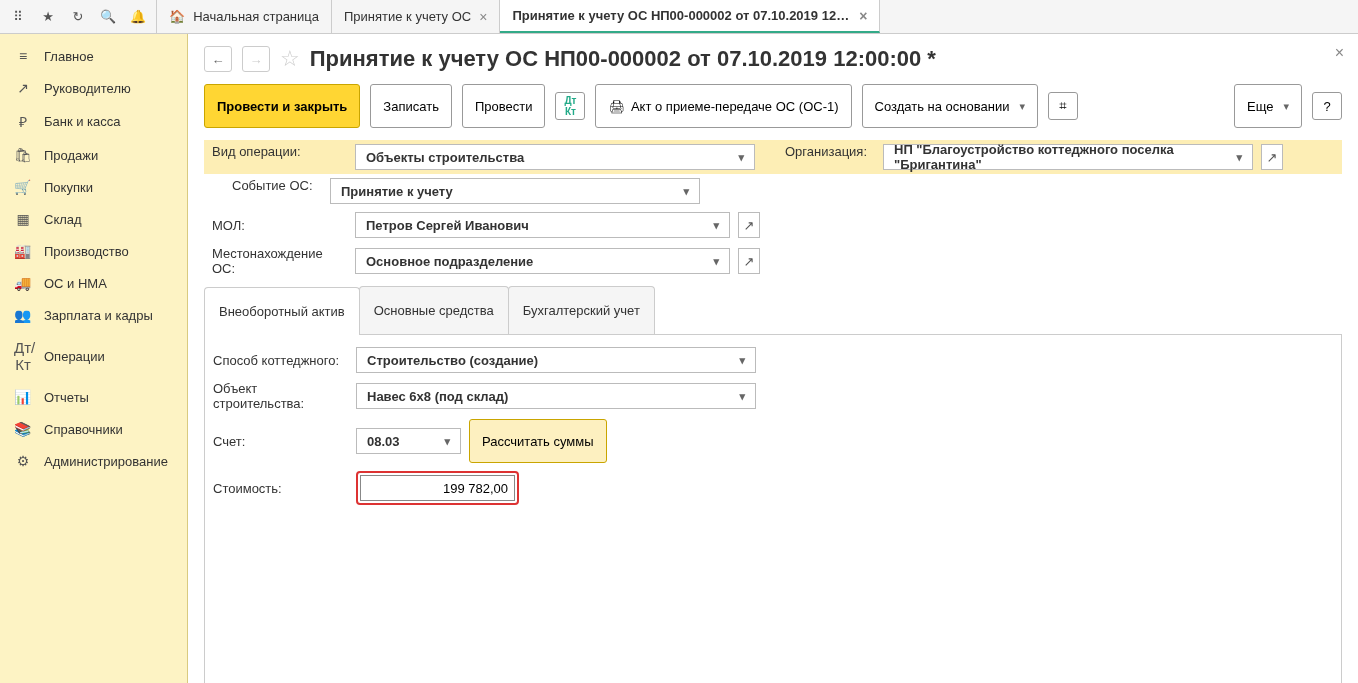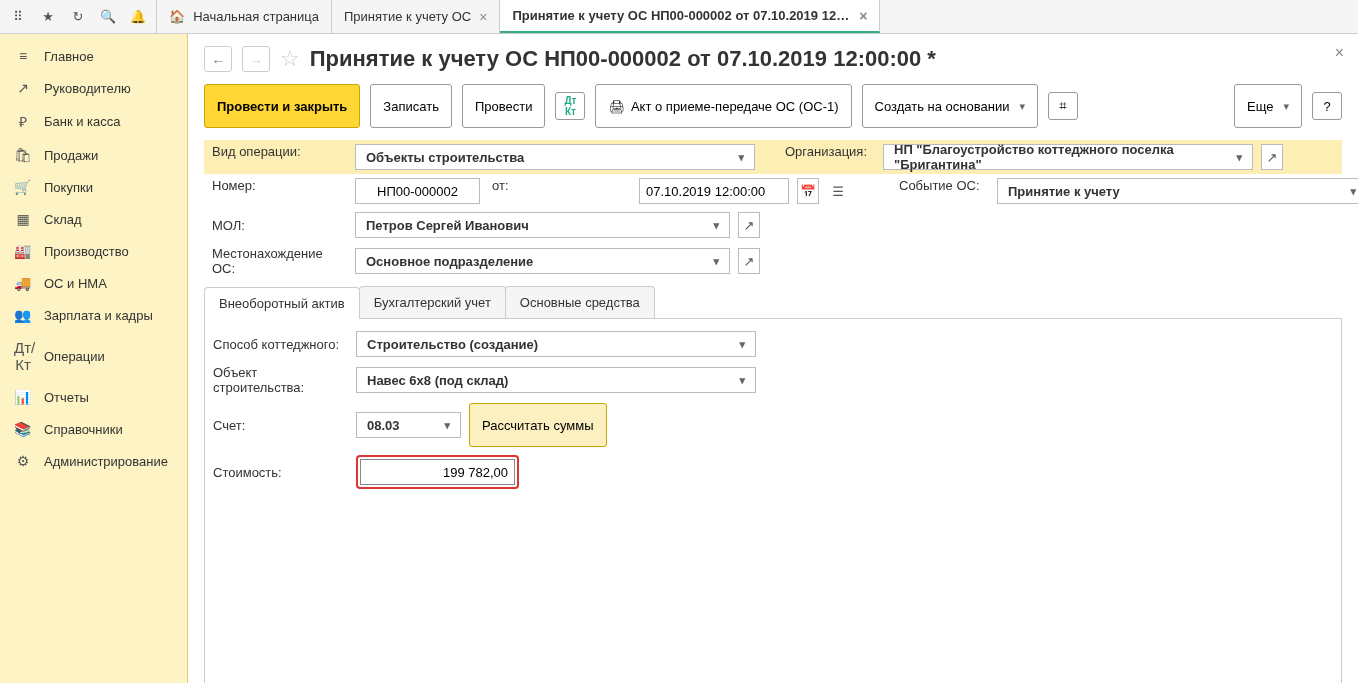--- a/index.html
+++ b/index.html
@@ -42,21 +42,21 @@
 .tiny-btn { width: 22px; height: 26px; border: 1px solid #bbb; background: #fff; display: inline-flex; align-items: center; justify-content: center; cursor: pointer; color: #555; }
 .red-box { border: 2px solid #d33; border-radius: 4px; padding: 2px; }
 
 .two-col { display: flex; gap: 30px; padding: 4px 8px;}
 .two-col.hl { background: #fdeeb5; }
 .col { display: flex; align-items: flex-start; gap: 8px; }
 .col .label { width: 135px;}
 .col .label.r { width: 90px;}
 
 .tabs2 { display: flex; border-bottom: 1px solid #ccc; margin-top: 6px; }
-.tab2 { padding: 8px 14px; border: 1px solid #ccc; border-bottom: none; background: #f5f5f5; cursor: pointer; margin-right: -1px; border-radius: 4px 4px 0 0; }
+.tab2 { padding: 16px 14px; border: 1px solid #ccc; border-bottom: none; background: #f5f5f5; cursor: pointer; margin-right: -1px; border-radius: 4px 4px 0 0; }
 .tab2.active { background: #fff; position: relative; top: 1px; }
 
 .tab-panel { border: 1px solid #ccc; border-top: none; padding: 8px 0 230px 0; }
 .btn.hl { background: #fdf0c0; border-color: #c9a500;}
 </style>
 </head>
 <body>
 
 <div class="topbar">
   <div class="topbar-icons">
@@ -177,28 +177,20 @@
           <span class="label r">Организация:</span>
           <div class="select" style="width:370px">
               <span>НП "Благоустройство коттеджного поселка "Бригантина"</span>
               <span class="arrow">▾</span>
             </div>
           <span class="tiny-btn">↗</span>
         </div>
       </div>
 
       <div class="two-col">
-        <div class="col">
-          <span class="label">Номер:</span>
-          <input class="input" style="width: 125px; text-align: center;" value="НП00-000002">
-          <span class="label narrow">от:</span>
-          <input class="input" style="width: 150px;" value="07.10.2019 12:00:00">
-          <span class="tiny-btn">📅</span>
-          <span class="tiny-btn" style="border:none">☰</span>
-        </div>
         <div class="col" style="margin-left:20px">
           <span class="label r">Событие ОС:</span>
           <div class="select" style="width:370px">
               <span>Принятие к учету</span>
               <span class="arrow">▾</span>
             </div>
 
         </div>
       </div>
 
@@ -215,22 +207,22 @@
         <span class="label">Местонахождение ОС:</span>
         <div class="select" style="width:375px">
             <span>Основное подразделение</span>
             <span class="arrow">▾</span>
           </div>
         <span class="tiny-btn">↗</span>
       </div>
 
       <div class="tabs2">
         <div class="tab2 active">Внеоборотный актив</div>
+        <div class="tab2">Основные средства</div>
         <div class="tab2">Бухгалтерский учет</div>
-        <div class="tab2">Основные средства</div>
       </div>
 
       <div class="tab-panel">
         <div class="form-row">
           <span class="label">Способ коттеджного:</span>
           <div class="select" style="width:400px">
               <span>Строительство (создание)</span>
               <span class="arrow">▾</span>
             </div>
         </div>

